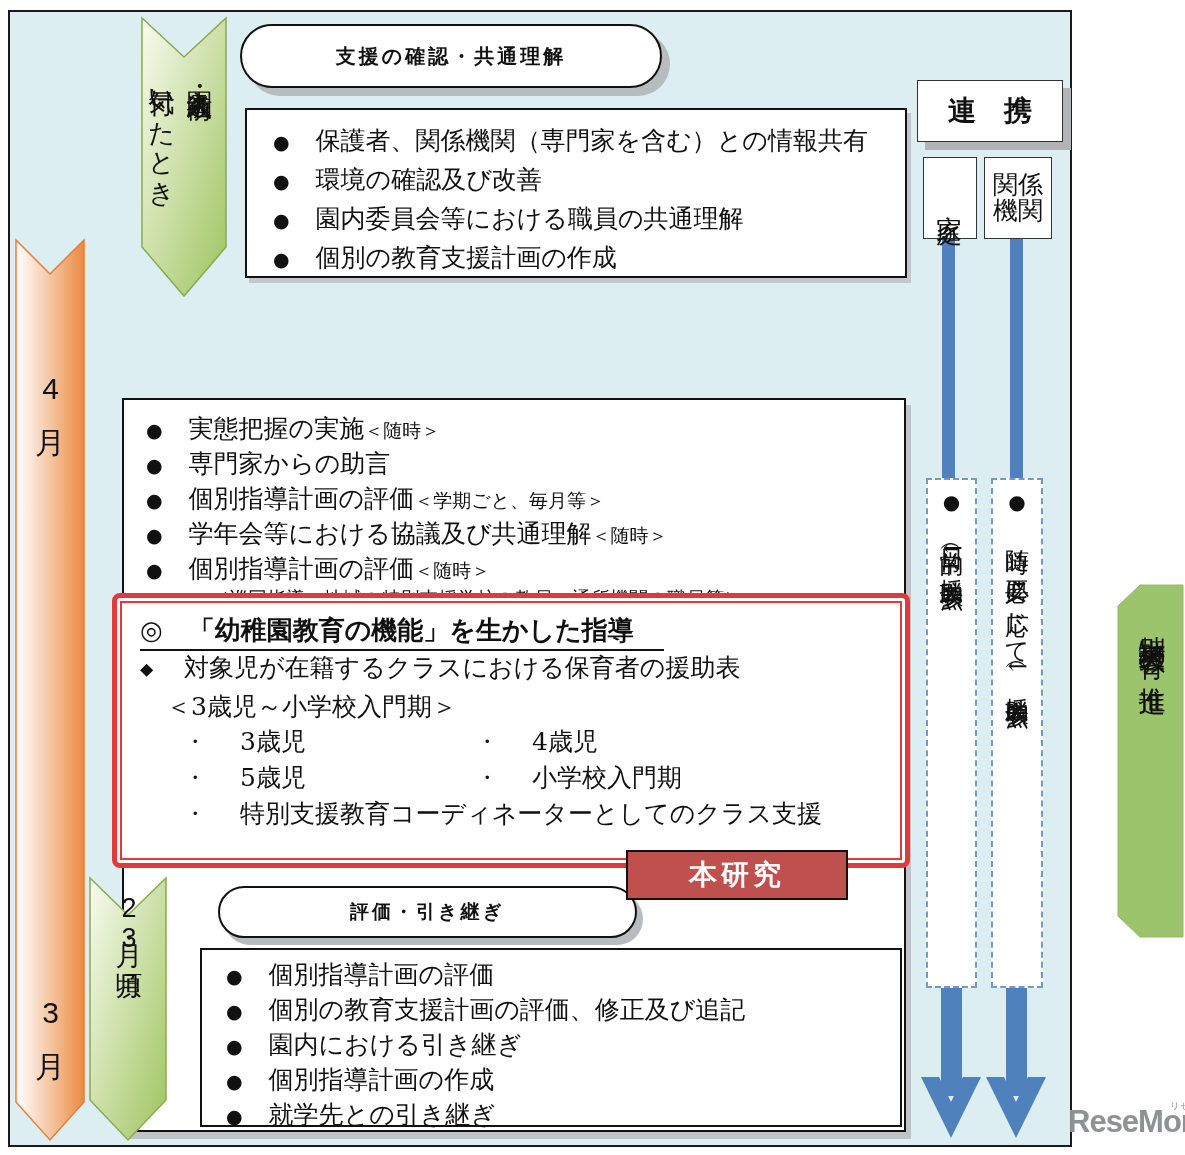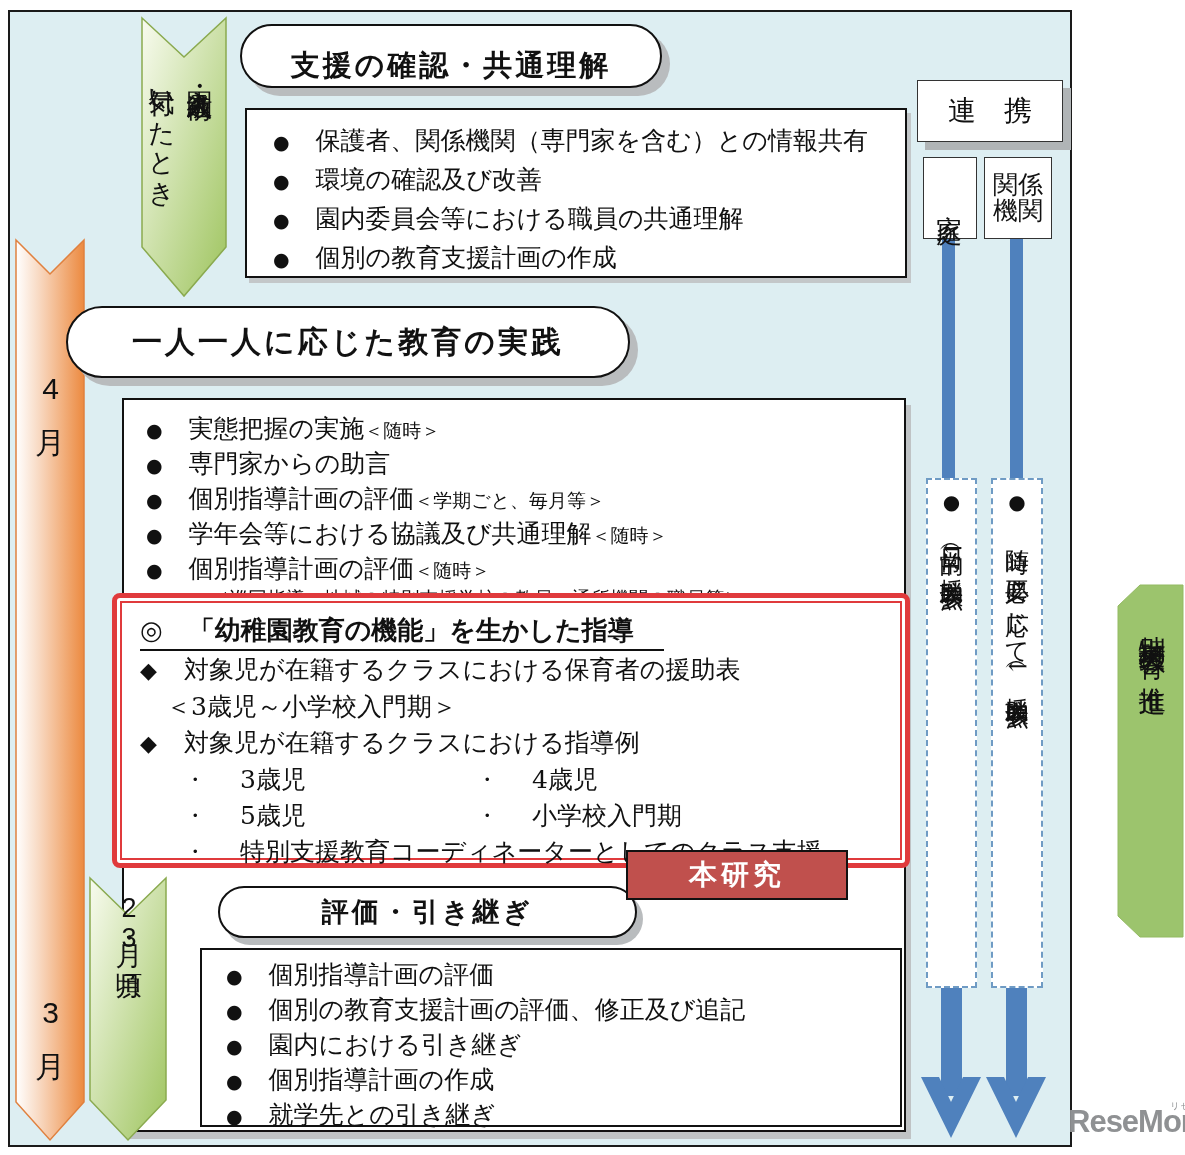--- a/index.html
+++ b/index.html
@@ -16,23 +16,23 @@
   
   #shapes-under{left:0;top:0;width:1185px;height:1155px;z-index:1;pointer-events:none;}
   #shapes-over{left:0;top:0;width:1185px;height:1155px;z-index:12;pointer-events:none;}
 
   
   .pill{background:#fff;border:2.5px solid #111;border-radius:999px;
         display:flex;align-items:center;justify-content:center;
         box-shadow:8px 8px 0 #b9bcbe;z-index:6;
         font-family:"Liberation Sans","DejaVu Sans",sans-serif;
         font-weight:bold;letter-spacing:3px;}
-  #pill-support{left:240px;top:24px;width:418px;height:60px;font-size:29px;align-items:flex-end;}
+  #pill-support{left:240px;top:24px;width:418px;height:60px;font-size:20px;}
   #pill-practice{left:66px;top:306px;width:560px;height:68px;font-size:30px;}
-  #pill-eval{left:218px;top:886px;width:415px;height:48px;font-size:27px;box-shadow:6px 7px 0 #b9bcbe;}
+  #pill-eval{left:218px;top:886px;width:415px;height:48px;font-size:19px;box-shadow:6px 7px 0 #b9bcbe;}
 
   
   .wbox{background:#fff;border:2.5px solid #111;}
   #box-support{left:245px;top:108px;width:658px;height:166px;z-index:4;
                box-shadow:4px 5px 0 #c3c7c9;padding:0;}
   #box-main{left:122px;top:398px;width:780px;height:730px;z-index:3;
             box-shadow:5px 7px 0 #bfc3c5;}
   #box-eval{left:200px;top:948px;width:698px;height:175px;z-index:5;}
 
   
@@ -47,38 +47,38 @@
   #box-eval .brow{line-height:34px;}
 
   
   #red-box{left:112px;top:593px;width:798px;height:275px;z-index:7;
            background:#fff;border:5px solid #e03a3c;border-radius:8px;box-sizing:border-box;}
   #red-box-inner{position:absolute;left:3px;top:3px;right:3px;bottom:3px;
            border:2.5px solid #e03a3c;border-radius:0;padding:8px 16px 0 18px;box-sizing:border-box;}
   .rb-head{font-family:"Liberation Sans","DejaVu Sans",sans-serif;font-weight:bold;
            font-size:26px;line-height:38px;display:inline-block;border-bottom:2.5px solid #111;
            padding-right:30px;}
-  .rb-item{font-family:Liberation Sans, sans-serif;font-size:25px;line-height:37px;}
+  .rb-item{font-family:Liberation Mono, monospace;font-size:25px;line-height:37px;}
   .rb-mark{display:inline-block;width:44px;font-size:22px;}
   .rb-sub{font-size:25px;line-height:35px;margin-left:26px;}
   .rb-ex{display:flex;font-size:25px;line-height:36px;margin-left:44px;}
   .rb-ex .col{width:292px;display:flex;}
   .rb-ex .mdot,.rb-co .mdot{display:inline-block;width:56px;font-size:22px;}
   .rb-co{display:flex;font-size:25px;line-height:36px;margin-left:44px;}
 
   
   #badge-honkenkyu{left:626px;top:850px;width:218px;height:46px;background:#c0504d;
            border:2.5px solid #111;color:#fff;display:flex;align-items:center;justify-content:center;
            font-family:"Liberation Sans","DejaVu Sans",sans-serif;font-weight:bold;font-size:28px;
            letter-spacing:4px;z-index:10;}
 
   
   #renkei-box{left:917px;top:80px;width:144px;height:60px;background:#fff;border:1.5px solid #333;
            box-shadow:8px 8px 0 #b0b4b6;display:flex;align-items:center;justify-content:center;
-           font-family:"Liberation Sans","DejaVu Sans",sans-serif;font-weight:normal;font-size:28px;z-index:4;}
+           font-family:"Liberation Sans","DejaVu Sans",sans-serif;font-weight:bold;font-size:28px;z-index:4;}
   #home-box{left:923px;top:157px;width:52px;height:80px;background:#fff;border:1.5px solid #333;
            display:flex;align-items:center;justify-content:center;z-index:4;}
   #home-box .vtext{font-size:26px;letter-spacing:4px;}
   #org-box{left:984px;top:157px;width:66px;height:80px;background:#fff;border:1.5px solid #333;
            display:flex;align-items:center;justify-content:center;text-align:center;z-index:4;}
   #org-box span{font-size:25px;line-height:26px;width:54px;word-break:break-all;display:inline-block;}
 
   
   .dash-col{background:#fff;border:2px dashed #6f9bc4;display:flex;flex-direction:column;
             align-items:center;z-index:4;box-sizing:border-box;}
@@ -183,23 +183,20 @@
   <div id="renkei-box" class="abs">
     <span>連　携</span>
   </div>
   <div id="home-box" class="abs">
     <span class="vtext">家庭</span>
   </div>
   <div id="org-box" class="abs">
     <span>関係機関</span>
   </div>
 
-  <div id="pill-practice" class="abs pill">
-    <span>一人一人に応じた教育の実践</span>
-  </div>
 
   <div id="box-main" class="abs wbox">
     <div id="practice-rows">
       <div class="brow">
         <span class="dot">●</span>
         <span>実態把握の実施</span>
         <span class="note">＜随時＞</span>
       </div>
       <div class="brow">
         <span class="dot">●</span>
@@ -229,23 +226,20 @@
     <div id="red-box-inner">
       <div>
         <span class="rb-head">
           <span>◎</span>　<span>「幼稚園教育の機能」を生かした指導</span>
         </span>
       </div>
       <div class="rb-item">
         <span class="rb-mark">◆</span><span>対象児が在籍するクラスにおける保育者の援助表</span>
       </div>
       <div class="rb-sub serif">＜3歳児～小学校入門期＞</div>
-      <div class="rb-item">
-        <span class="rb-mark">◆</span><span>対象児が在籍するクラスにおける指導例</span>
-      </div>
       <div class="rb-ex serif">
         <span class="col">
             <span class="mdot">・</span>
             <span>3歳児</span>
           </span>
         <span class="col">
             <span class="mdot">・</span>
             <span>4歳児</span>
           </span>
       </div>

